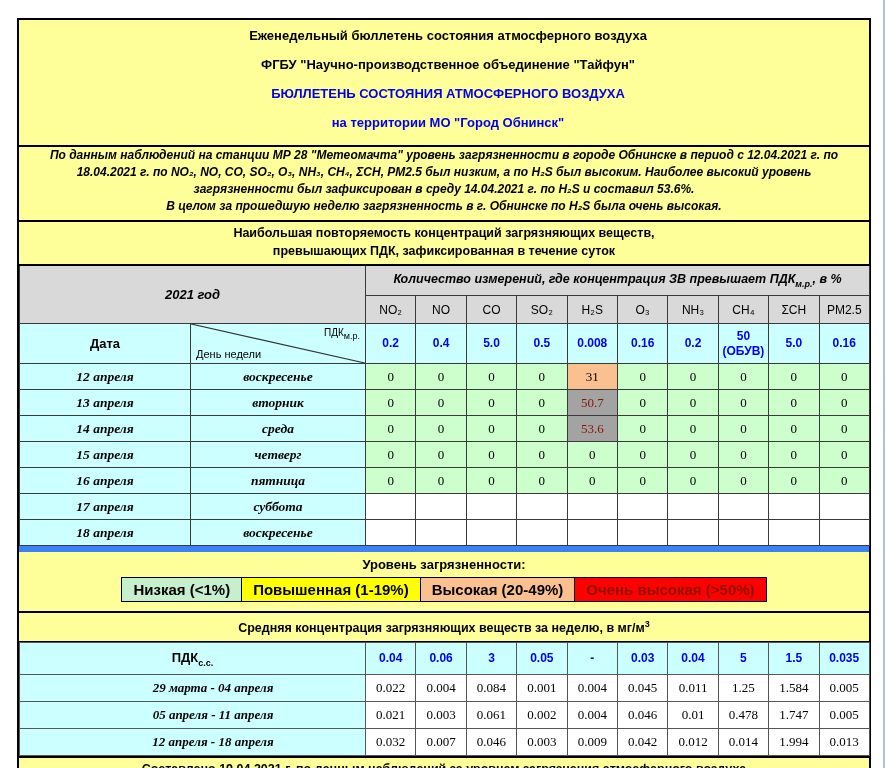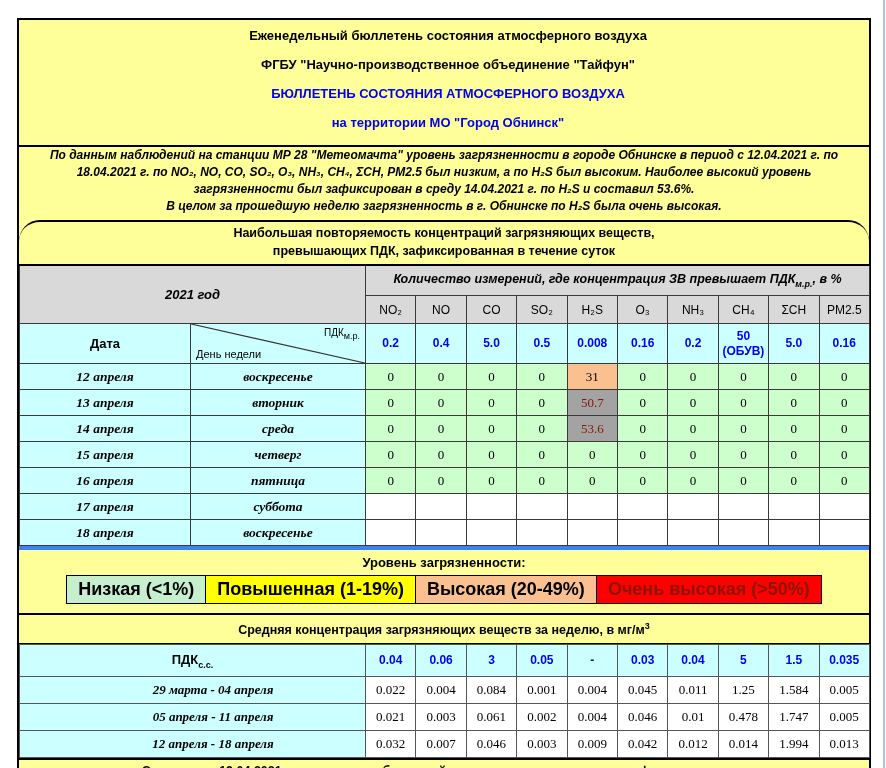--- a/index.html
+++ b/index.html
@@ -17,21 +17,21 @@
   .head .hl{font-weight:bold;font-size:13px;margin:0 0 14px;}
   .head .blue{color:#0000EE;}
   
   .summary{
     border-top:2px solid #000;padding:0 8px 5px;text-align:center;
     font-weight:bold;font-style:italic;font-size:12px;line-height:1.42;
   }
   
   .t1title{
     border-top:2px solid #000;padding:3px 0 4px;text-align:center;
-    font-weight:bold;font-size:12.5px;line-height:1.4;border-radius:21px;
+    font-weight:bold;font-size:12.5px;line-height:1.4;
   }
   
   table{border-collapse:collapse;width:100%;table-layout:fixed;}
   td{border:1px solid #3a3a3a;text-align:center;vertical-align:middle;padding:1px 2px;overflow:hidden;}
   #t1{border-top:2px solid #000;}
   .gray{background:#D9D9D9;}
   .cyan{background:#CCFFFF;}
   .year{font-weight:bold;font-style:italic;font-size:13px;}
   .mhdr{font-weight:bold;font-style:italic;font-size:12.5px;height:27px;}
   .sub{font-size:9px;vertical-align:sub;}
@@ -45,24 +45,24 @@
   .diag .dtop{position:absolute;top:3px;right:5px;font-size:10px;}
   .diag .dbot{position:absolute;bottom:3px;left:5px;font-size:11px;}
   .drow td{height:23px;}
   .dcell{font-family:"Liberation Serif","DejaVu Serif",serif;font-style:italic;font-weight:bold;font-size:13.5px;}
   .val{font-family:"Liberation Serif","DejaVu Serif",serif;font-size:13px;}
   .c-low{background:#CCFFCC;}
   .c-high{background:#FAC090;}
   .c-vhigh{background:#a3a3a3;color:#8b1500;margin-left:32px;}
   .c-none{background:#FFFFFF;}
   
-  .legendSec{border-top:4px solid #3b82f6;padding:5px 0 9px;text-align:center;}
+  .legendSec{border-top:6px solid #3b82f6;padding:5px 0 9px;text-align:center;}
   .legendSec .ltitle{font-weight:bold;font-size:13px;margin-bottom:5px;}
   .lstrip{display:inline-flex;}
-  .lcell{border:1px solid #000;border-left-width:0;padding:3px 11px;font-weight:bold;font-size:18px;white-space:nowrap;}
+  .lcell{border:1px solid #000;border-left-width:0;padding:3px 11px;font-weight:bold;font-size:15px;white-space:nowrap;}
   .lcell:first-child{border-left-width:1px;}
   
   .t2title{
     border-top:2px solid #000;border-bottom:1px solid #000;
     padding:6px 3px;text-align:center;font-weight:bold;font-size:12.5px;
   }
   #t2 td{border-color:#555;}
   .pdk2row td{height:29px;}
   .pdk2lbl{font-weight:bold;font-size:13px;}
   .prow td{height:24px;}

